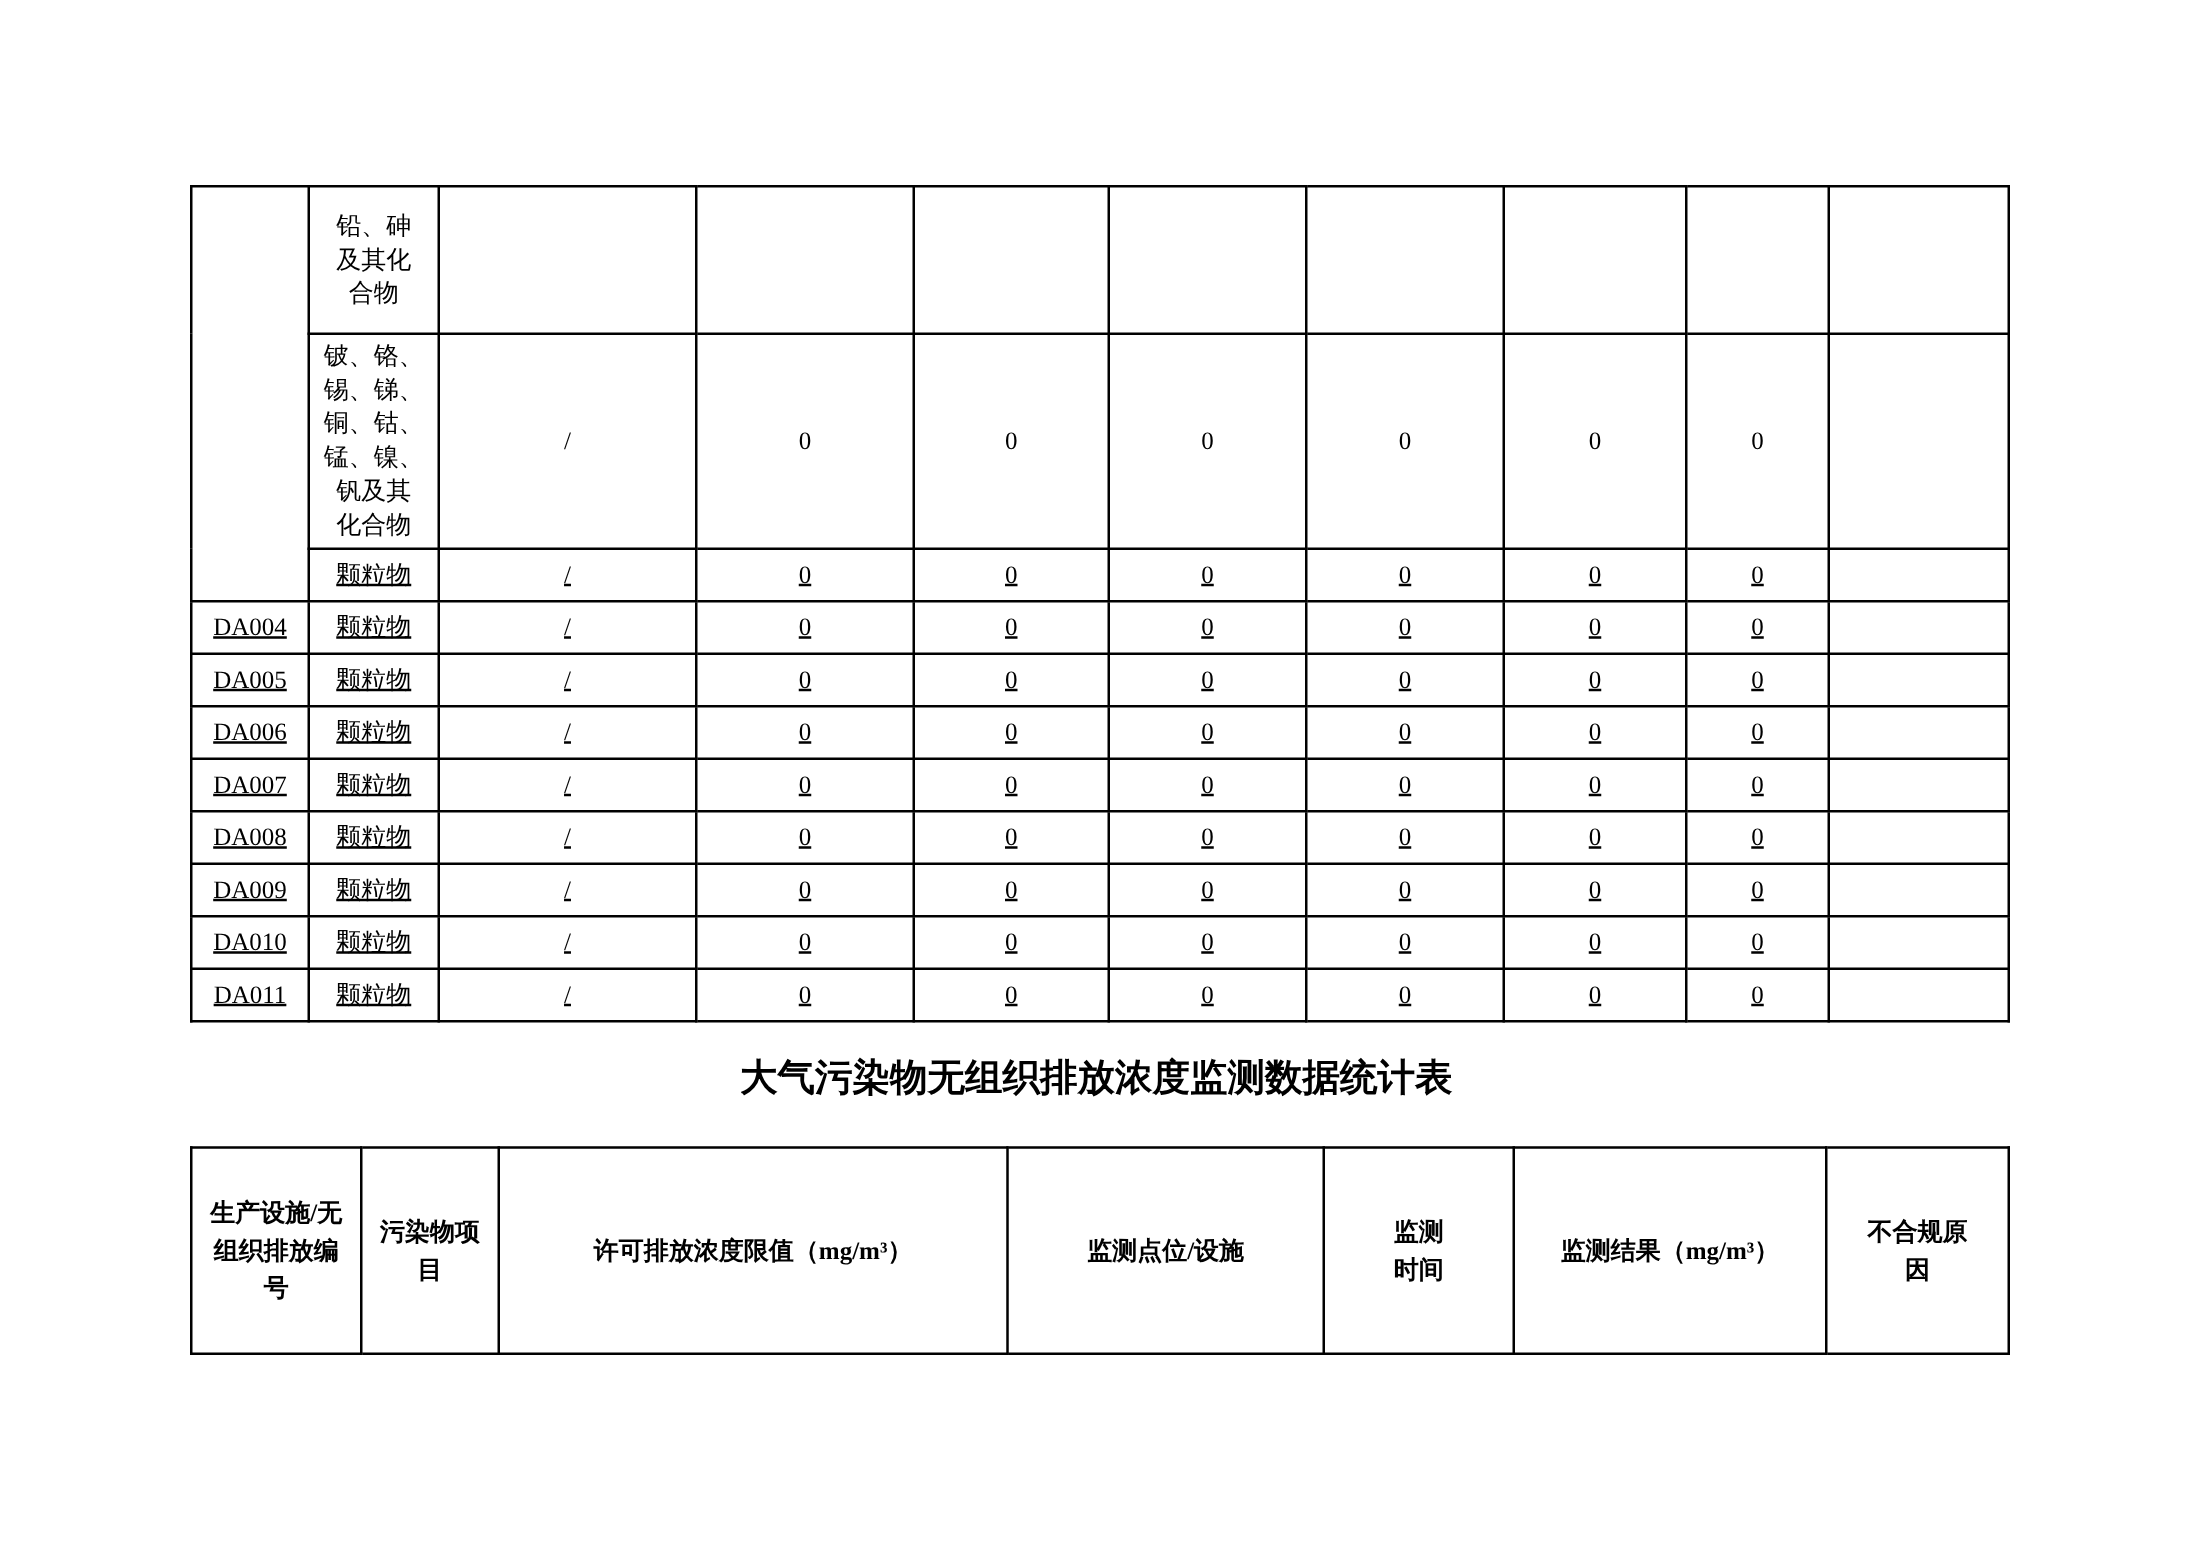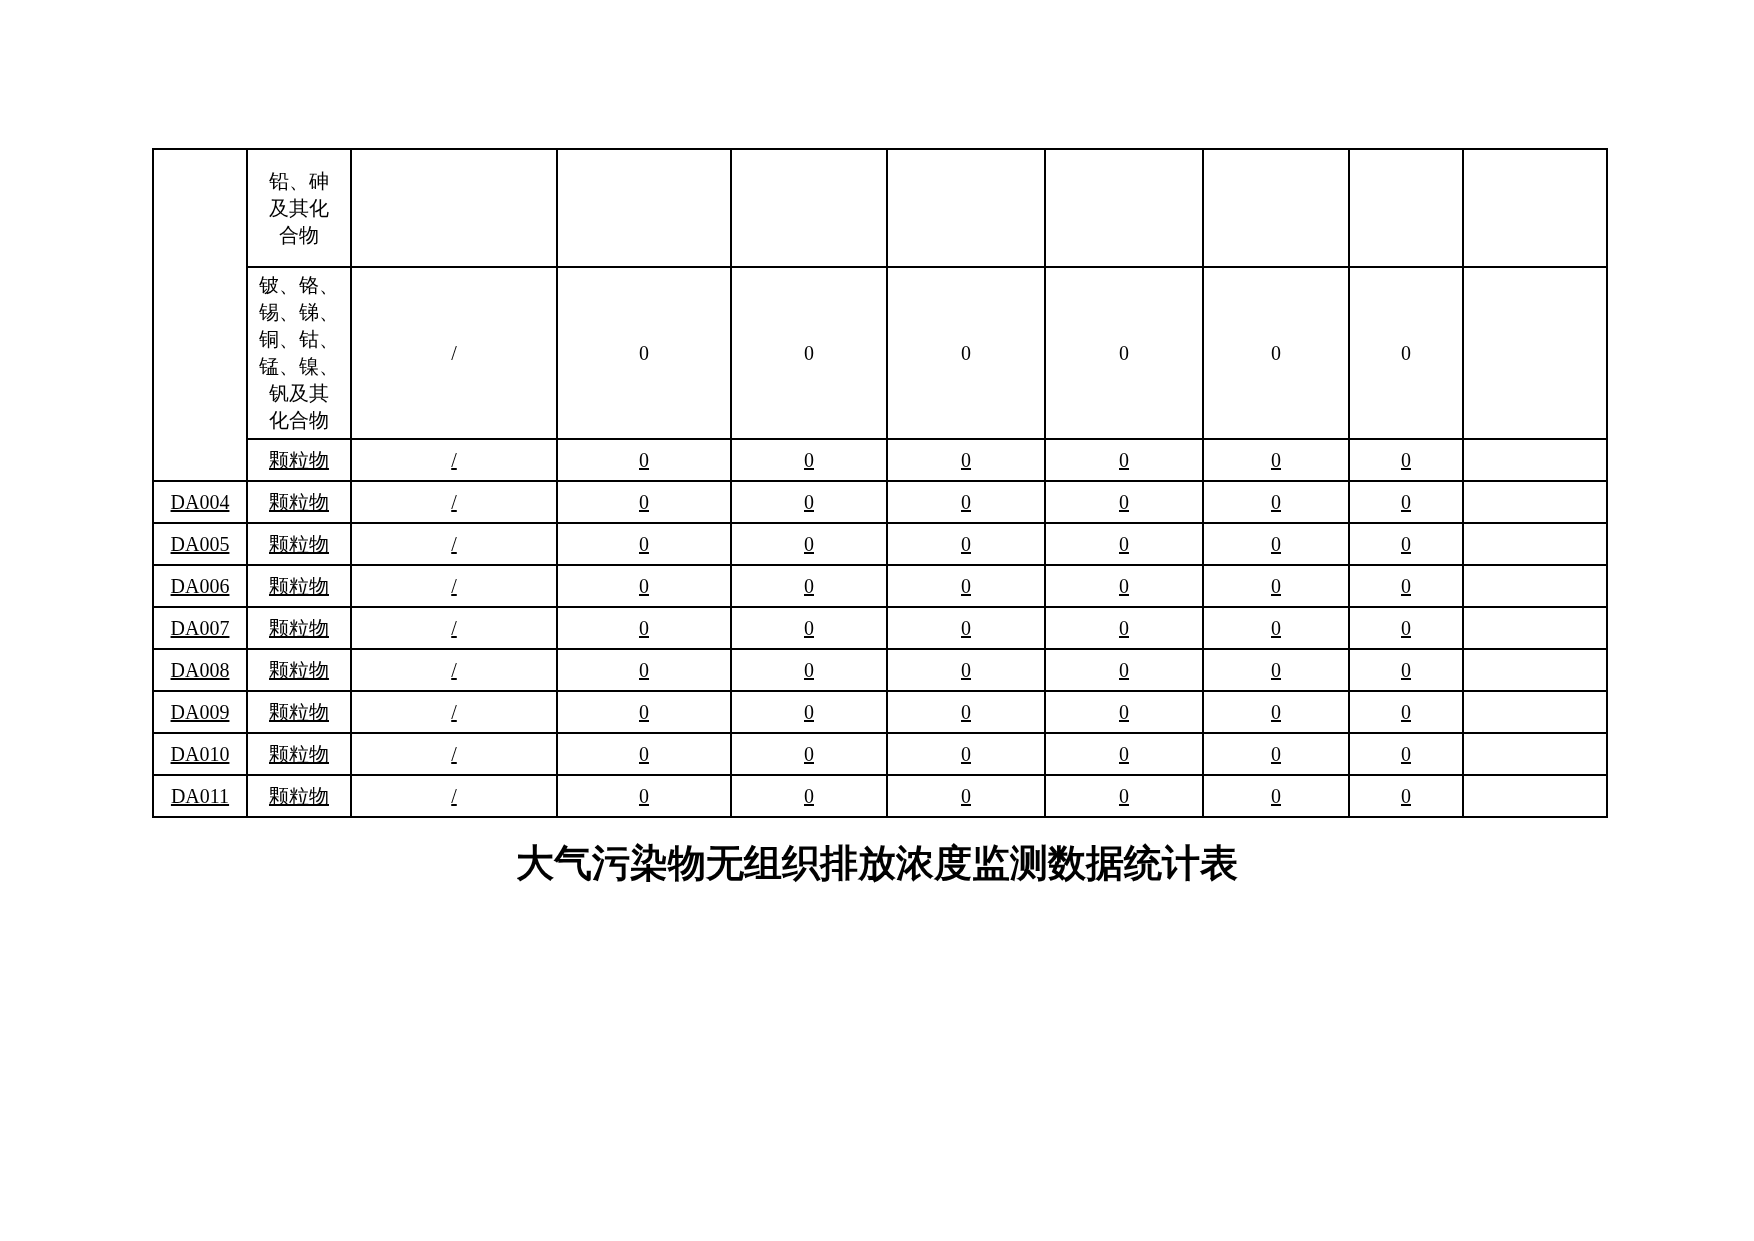--- a/index.html
+++ b/index.html
@@ -33,21 +33,21 @@
   #top-table tr.row-tall2{ height:168px; }
   #top-table tr.row-std{ height:42px;text-decoration:underline; }
   #bottom-table{ left:152px; top:917px; width:1454px; }
   #bottom-table tr{ height:165px; }
   #bottom-table td{ font-weight:bold; line-height:30px; }
   .doc-title{
     position:absolute;
     left:0; right:0;
     top:843px;
     text-align:center;
-    font-size:38px;
+    font-size:30px;
     font-weight:bold;
     line-height:40px;
   }
 </style>
 </head>
 <body>
 
 <div class="page">
 
   <table id="top-table">
@@ -199,14 +199,41 @@
       <td>0</td>
       <td>0</td>
       <td>0</td>
       <td></td>
     </tr>
   </tbody>
     </table>
 
   <div class="doc-title">大气污染物无组织排放浓度监测数据统计表</div>
 
+  <table id="bottom-table">
+    <colgroup>
+      <col style="width:136px">
+        <col style="width:110px">
+        <col style="width:407px">
+      <col style="width:253px">
+        <col style="width:152px">
+        <col style="width:250px">
+      <col style="width:146px">
+    </colgroup>
+    <tbody>
+        <tr>
+      <td>生产设施/无
+组织排放编
+号</td>
+      <td>污染物项
+目</td>
+      <td>许可排放浓度限值（mg/m³）</td>
+      <td>监测点位/设施</td>
+      <td>监测
+时间</td>
+      <td>监测结果（mg/m³）</td>
+      <td>不合规原
+因</td>
+    </tr>
+  </tbody>
+    </table>
 
 </div>
 
 </body></html>

